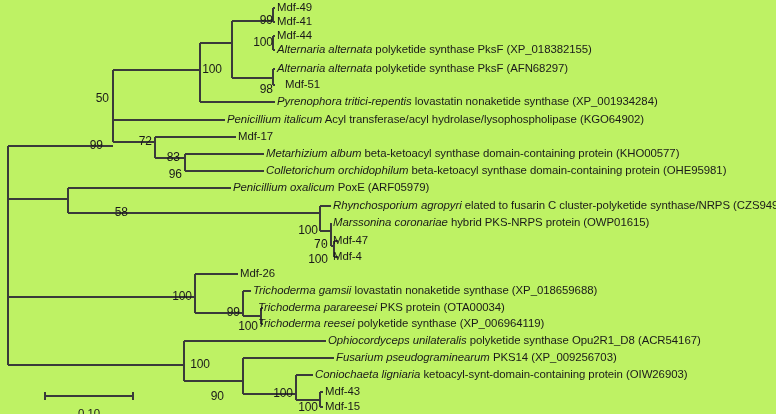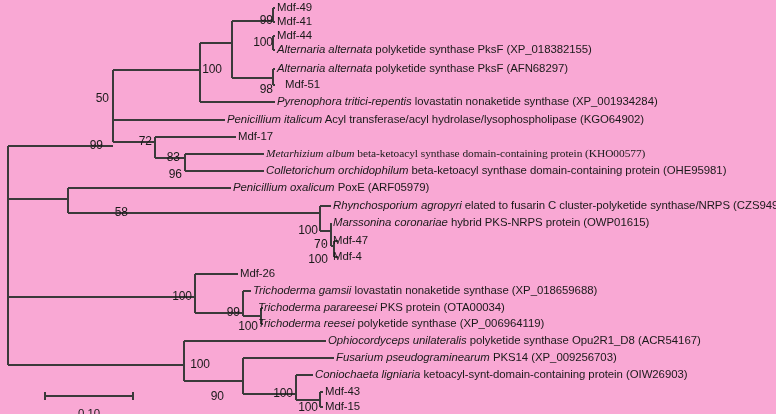--- a/index.html
+++ b/index.html
@@ -8,21 +8,21 @@
     background: #ffffff;
   }
   body {
     font-family: "Liberation Sans", sans-serif;
     -webkit-font-smoothing: antialiased;
   }
   #figure {
     position: relative;
     width: 776px;
     height: 414px;
-    background: #f9a8d4;
+    background: #bef264;
     overflow: hidden;
   }
   #tree-svg {
     position: absolute;
     left: 0;
     top: 0;
     width: 776px;
     height: 414px;
   }
   .tip-label {
@@ -131,21 +131,21 @@
   <div id="tip-layer">
       <div class="tip-label" style="left: 277px; top: 8px;"><span>Mdf-49</span></div>
       <div class="tip-label" style="left: 277px; top: 22px;"><span>Mdf-41</span></div>
       <div class="tip-label" style="left: 277px; top: 36px;"><span>Mdf-44</span></div>
       <div class="tip-label" style="left: 277px; top: 50px;"><i>Alternaria alternata</i><span> polyketide synthase PksF (XP_018382155)</span></div>
       <div class="tip-label" style="left: 277px; top: 69px;"><i>Alternaria alternata</i><span> polyketide synthase PksF (AFN68297)</span></div>
       <div class="tip-label" style="left: 277px; top: 85px; margin-left: 8px;"><span>Mdf-51</span></div>
       <div class="tip-label" style="left: 277px; top: 102px;"><i>Pyrenophora tritici-repentis</i><span> lovastatin nonaketide synthase (XP_001934284)</span></div>
       <div class="tip-label" style="left: 227px; top: 120px;"><i>Penicillium italicum</i><span> Acyl transferase/acyl hydrolase/lysophospholipase (KGO64902)</span></div>
       <div class="tip-label" style="left: 238px; top: 137px;"><span>Mdf-17</span></div>
-      <div class="tip-label" style="left: 266px; top: 154px; font-family: Liberation Serif, serif;"><i>Metarhizium album</i><span> beta-ketoacyl synthase domain-containing protein (KHO00577)</span></div>
+      <div class="tip-label" style="left: 266px; top: 154px;"><i>Metarhizium album</i><span> beta-ketoacyl synthase domain-containing protein (KHO00577)</span></div>
       <div class="tip-label" style="left: 266px; top: 171px;"><i>Colletorichum orchidophilum</i><span> beta-ketoacyl synthase domain-containing protein (OHE95981)</span></div>
       <div class="tip-label" style="left: 233px; top: 188px;"><i>Penicillium oxalicum</i><span> PoxE (ARF05979)</span></div>
       <div class="tip-label" style="left: 333px; top: 206px;"><i>Rhynchosporium agropyri</i><span> elated to fusarin C cluster-polyketide synthase/NRPS (CZS94917)</span></div>
       <div class="tip-label" style="left: 333px; top: 223px;"><i>Marssonina coronariae</i><span> hybrid PKS-NRPS protein (OWP01615)</span></div>
       <div class="tip-label" style="left: 333px; top: 241px;"><span>Mdf-47</span></div>
       <div class="tip-label" style="left: 333px; top: 257px;"><span>Mdf-4</span></div>
       <div class="tip-label" style="left: 240px; top: 274px;"><span>Mdf-26</span></div>
       <div class="tip-label" style="left: 253px; top: 291px;"><i>Trichoderma gamsii</i><span> lovastatin nonaketide synthase (XP_018659688)</span></div>
       <div class="tip-label" style="left: 258px; top: 308px;"><i>Trichoderma parareesei</i><span> PKS protein (OTA00034)</span></div>
       <div class="tip-label" style="left: 258px; top: 324px;"><i>Trichoderma reesei</i><span> polyketide synthase (XP_006964119)</span></div>

